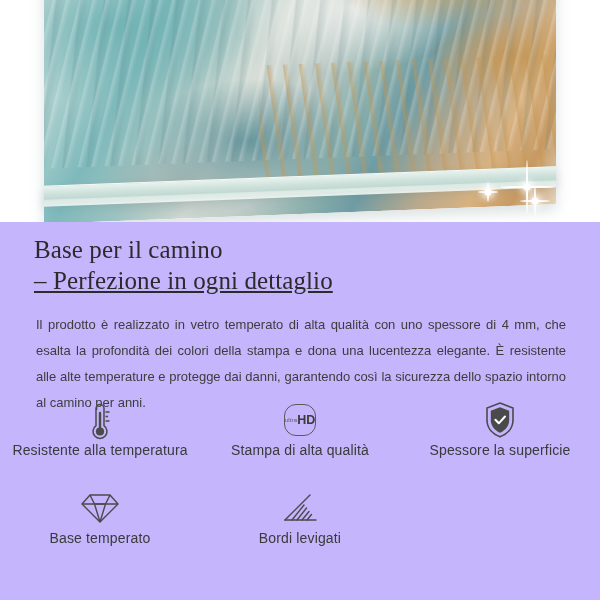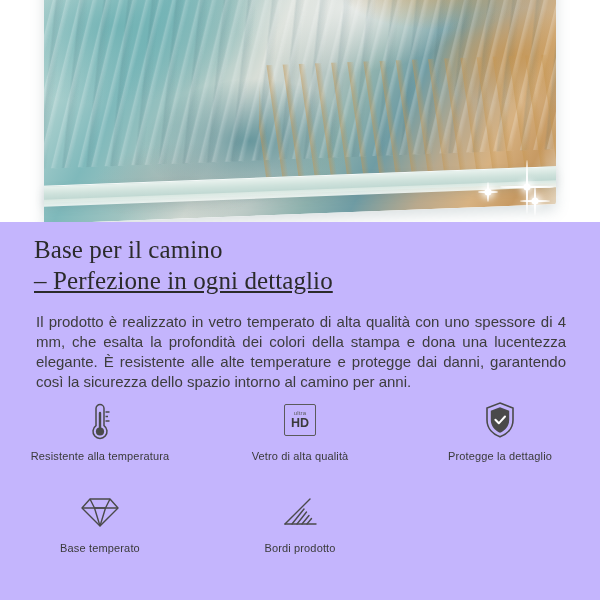--- a/index.html
+++ b/index.html
@@ -181,22 +181,22 @@
     letter-spacing: 0.1px;
   }
   .headline .line2 {
     display: block;
     text-decoration: underline;
   }
 
   .body-copy {
     margin: 0;
     padding: 16px 34px 0 36px;
-    font-size: 15px;
-    line-height: 20px;
+    font-size: 13px;
+    line-height: 26px;
     color: #3d3d3d;
     text-align: justify;
     font-family: "Liberation Sans", sans-serif;
   }
 
   
   .features {
     position: absolute;
     left: 0;
     top: 398px;
@@ -214,35 +214,34 @@
   }
 
   .feature-icon {
     height: 44px;
     display: flex;
     align-items: center;
     justify-content: center;
   }
 
   .feature-label {
-    margin-top: 8px;
-    font-size: 11px;
+    margin-top: 0;
+    font-size: 14px;
     color: #3a3a3a;
     text-align: center;
     letter-spacing: 0.15px;
     font-family: "Liberation Sans", sans-serif;
   }
 
   .hd-box {
     width: 30px;
     height: 30px;
     border: 1.6px solid #5a5a5a;
-    border-radius: 2px;
+    border-radius: 12px;
     display: flex;
-    flex-direction: column;
     align-items: center;
     justify-content: center;
     line-height: 1;
   }
   .hd-box .ultra {
     font-size: 6px;
     color: #5a5a5a;
     letter-spacing: 0.2px;
   }
   .hd-box .hd {
@@ -304,32 +303,32 @@
       <div class="feature-label">Resistente alla temperatura</div>
     </div>
 
     <div class="feature">
       <div class="feature-icon">
         <div class="hd-box">
           <span class="ultra">ultra</span>
           <span class="hd">HD</span>
         </div>
       </div>
-      <div class="feature-label">Vetro di alta qualità</div>
+      <div class="feature-label">Stampa di alta qualità</div>
     </div>
 
     <div class="feature">
       <div class="feature-icon">
         <svg width="34" height="40" viewBox="0 0 34 40" fill="none">
           <path d="M17 3 L30 8 V20 C30 28.5 23.8 34.2 17 36.8 C10.2 34.2 4 28.5 4 20 V8 Z" fill="none" stroke="#4a4a4a" stroke-width="1.6"></path>
           <path d="M17 7.2 L26.2 10.7 V20 C26.2 26.3 21.8 30.7 17 32.8 C12.2 30.7 7.8 26.3 7.8 20 V10.7 Z" fill="#4a4a4a"></path>
           <path d="M12.4 19.8 l3.4 3.5 6.2 -6.8" stroke="#ffffff" stroke-width="2" fill="none" stroke-linecap="round" stroke-linejoin="round"></path>
         </svg>
       </div>
-      <div class="feature-label">Protegge la dettaglio</div>
+      <div class="feature-label">Spessore la superficie</div>
     </div>
 
     <div class="feature">
       <div class="feature-icon">
         <svg width="38" height="34" viewBox="0 0 38 34" fill="none" stroke="#4a4a4a" stroke-width="1.4" stroke-linejoin="round">
           <path d="M9 4 H29 L37 13 L19 31 L1 13 Z" fill="none"></path>
           <path d="M1 13 H37"></path>
           <path d="M9 4 L13.5 13 L19 31"></path>
           <path d="M29 4 L24.5 13 L19 31"></path>
           <path d="M13.5 13 H24.5"></path>
@@ -342,18 +341,18 @@
       <div class="feature-icon">
         <svg width="34" height="30" viewBox="0 0 34 30" fill="none" stroke="#4a4a4a" stroke-width="1.4" stroke-linecap="round">
           <path d="M2 27 L27 2"></path>
           <path d="M2 27 L33 27"></path>
           <path d="M9 27 L21 12"></path>
           <path d="M14 27 L23.5 15"></path>
           <path d="M19 27 L26 18.5"></path>
           <path d="M24 27 L28.5 21.5"></path>
         </svg>
       </div>
-      <div class="feature-label">Bordi prodotto</div>
+      <div class="feature-label">Bordi levigati</div>
     </div>
 
 
   </div>
 </div>
 
 </body></html>

